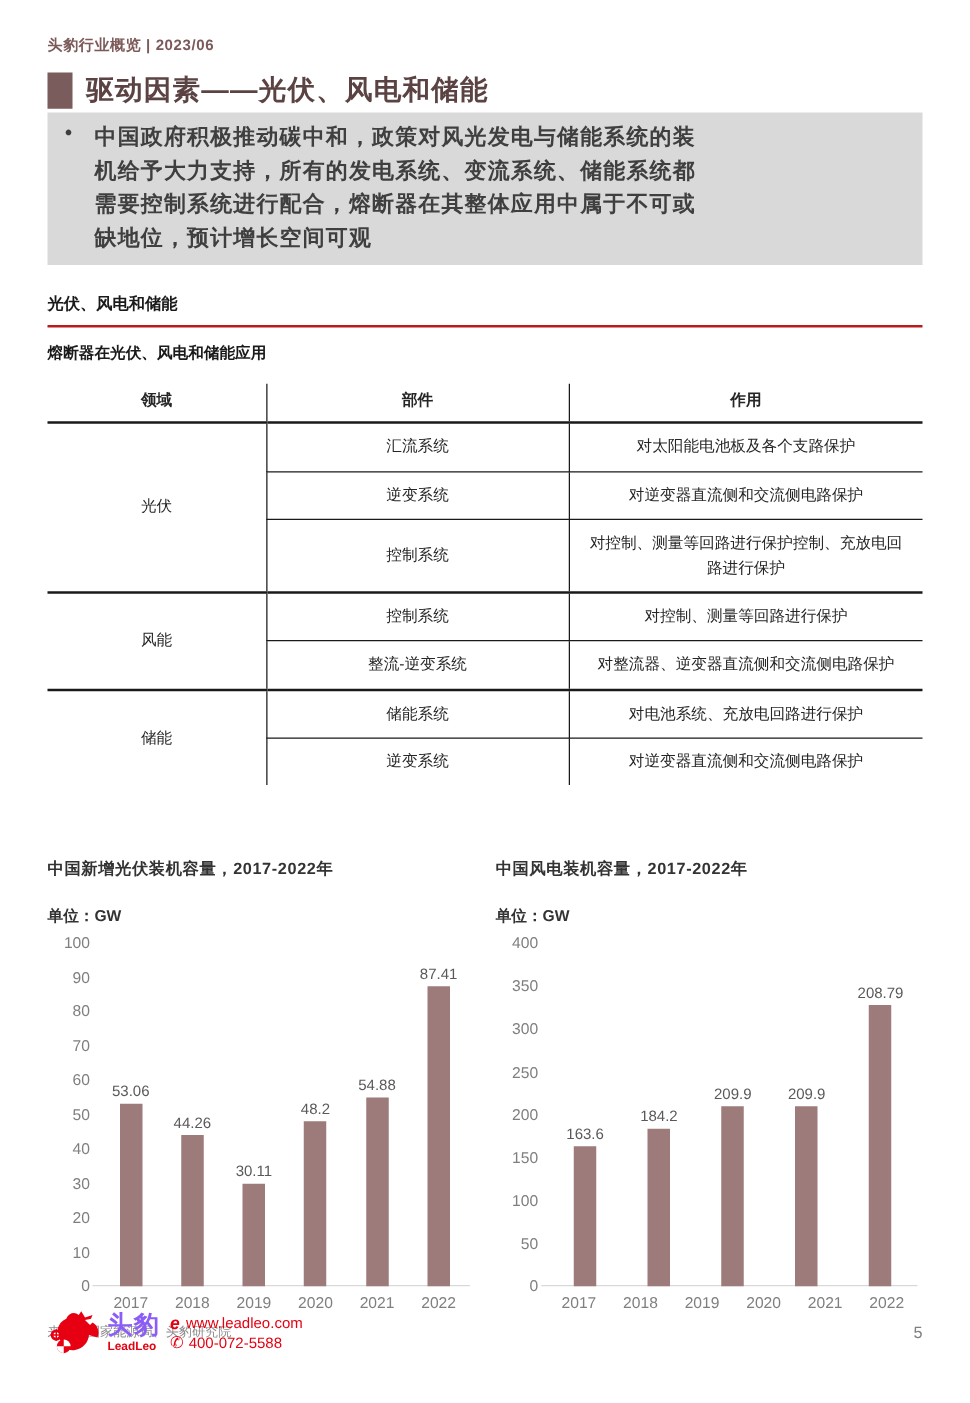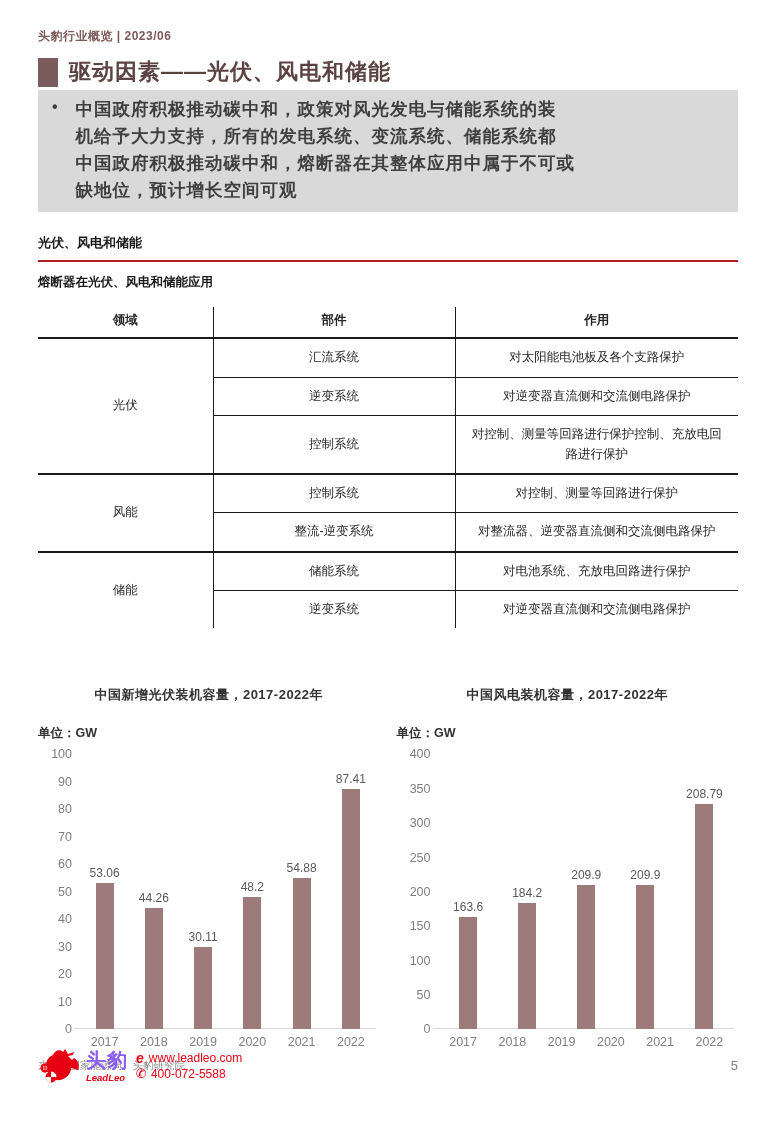--- a/index.html
+++ b/index.html
@@ -32,63 +32,63 @@
     padding:9px 14px; line-height:1.55;
   }
   table.app-table th { font-weight:bold; border-bottom:2px solid #1a1a1a; padding:4px 8px 7px 8px; }
   td.col-component, th.col-component { border-left:1.5px solid #1a1a1a; border-right:1.5px solid #1a1a1a; }
   td.subrow-divider { border-bottom:1px solid #1a1a1a; }
   td.group-end { border-bottom:2px solid #1a1a1a; }
 
   
   .charts-row { display:flex; gap:17px; margin-top:58px; }
   .chart { width:342px; }
-  .chart-title { font-size:13px; font-weight:bold; color:#333333; text-align:center; letter-spacing:.5px; }
+  .chart-title { font-size:13px; font-weight:bold; color:#333333; letter-spacing:.5px; }
   .chart-unit { font-size:12.5px; font-weight:bold; color:#333333; margin-top:21px; }
   .plot { position:relative; margin-top:12px; margin-left:42px; margin-right:4px; height:275px; }
   .baseline { position:absolute; left:-6px; right:0; bottom:0; border-bottom:1px solid #d9d9d9; }
   .ytick { position:absolute; width:36px; left:-44px; text-align:right;
     font-size:12.5px; color:#7f7f7f; line-height:14px; }
   .bars { position:absolute; inset:0; display:flex; align-items:flex-end; justify-content:space-around; }
   .bar-slot { display:flex; flex-direction:column; align-items:center; justify-content:flex-end; height:100%; flex:1; }
   .bar-value { font-size:12px; color:#595959; margin-bottom:3px; white-space:nowrap; }
   .bar-rect { width:18px; background:#9e7b7b; }
   .xlabels { display:flex; justify-content:space-around; margin-left:42px; margin-right:4px; margin-top:6px; }
   .xlabel { flex:1; text-align:center; font-size:12.5px; color:#7f7f7f; }
 
   .source-note { margin-top:10px; font-size:10.5px; color:#8c8c8c; }
 
   
   .footer { position:absolute; left:38px; right:38px; top:1046px; display:flex; align-items:flex-start; }
   .logo-group { display:flex; align-items:center; }
   .leopard { width:44px; height:40px; flex:none; }
   .brand-text { margin-left:4px; margin-right:8px; }
   .brand-cn { font-size:20px; font-weight:bold; color:#8b5cf6; line-height:20px; letter-spacing:1px; }
-  .brand-en { font-size:9.5px; font-style:italic; font-weight:bold; color:#e60012; margin-top:2px; }
+  .brand-en { font-size:9.5px; font-weight:bold; color:#e60012; margin-top:2px; }
   .contact { font-size:12px; color:#e60012; }
   .contact-line { display:flex; align-items:center; line-height:16px; }
   .e-icon { font-weight:bold; font-size:14px; margin-right:5px; font-style:italic; }
   .phone-icon { font-size:13px; margin-right:4px; }
   .page-number { margin-left:auto; font-size:13px; color:#7f7f7f; padding-top:12px; }
 </style>
 </head>
 <body>
 
 <div class="page">
 
   <div class="doc-header">头豹行业概览 | 2023/06</div>
 
   <div class="title-row">
     <div class="title-square"></div>
     <h1 class="page-title">驱动因素——光伏、风电和储能</h1>
   </div>
 
   <div class="summary-box">
     <span class="bullet-dot">•</span>
-    <p class="summary-text"><span>中国政府积极推动碳中和，政策对风光发电与储能系统的装</span><br><span>机给予大力支持，所有的发电系统、变流系统、储能系统都</span><br><span>中国政府积极推动碳中和，熔断器在其整体应用中属于不可或</span><br><span>缺地位，预计增长空间可观</span></p>
+    <p class="summary-text"><span>中国政府积极推动碳中和，政策对风光发电与储能系统的装</span><br><span>机给予大力支持，所有的发电系统、变流系统、储能系统都</span><br><span>需要控制系统进行配合，熔断器在其整体应用中属于不可或</span><br><span>缺地位，预计增长空间可观</span></p>
   </div>
 
   <div class="section-heading">光伏、风电和储能</div>
   <div class="section-subheading">熔断器在光伏、风电和储能应用</div>
 
   <table class="app-table" id="app-table">
     <colgroup>
         <col style="width:175px">
         <col style="width:242px">
         <col style="width:283px">

